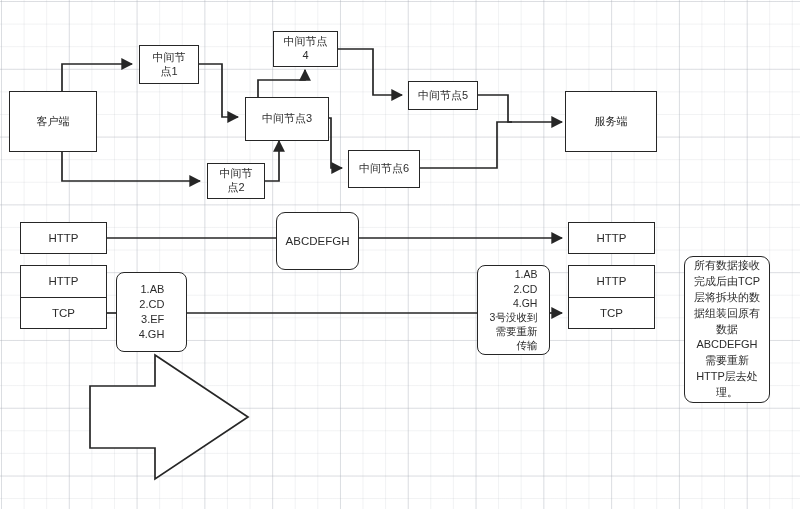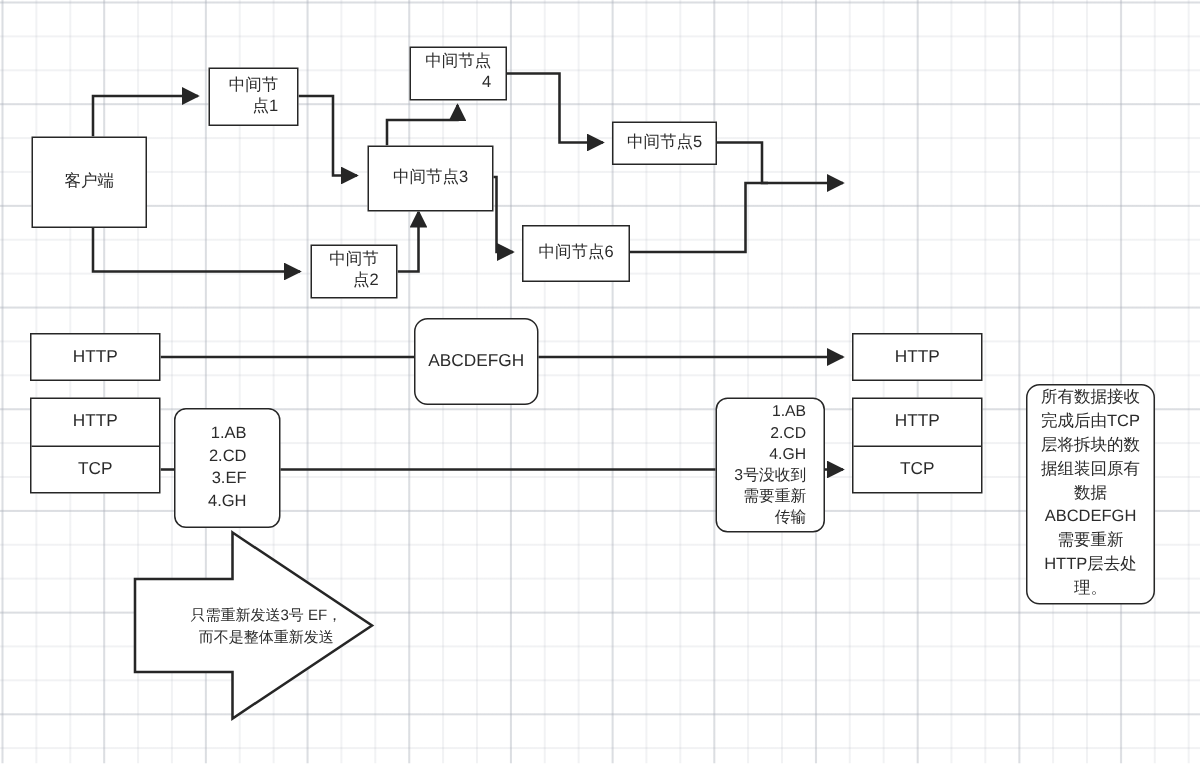--- a/index.html
+++ b/index.html
@@ -35,21 +35,21 @@
   }
   .node {
     position: absolute;
     box-sizing: border-box;
     border: 1.6px solid #262626;
     background: #ffffff;
     color: #2b2b2b;
     display: flex;
     align-items: center;
     justify-content: center;
-    text-align: right;
+    text-align: center;
     line-height: 1.25;
     font-size: 11px;
     white-space: pre-line;
     z-index: 2;
   }
   .node.rounded { border-radius: 9px; }
   .stack {
     position: absolute;
     box-sizing: border-box;
     border: 1.6px solid #262626;
@@ -154,37 +154,38 @@
       <path d="M 359 238 L 562 238"></path>
 
       <path d="M 107 313 L 116 313" marker-end="none"></path>
 
       <path d="M 187 313 L 477 313" marker-end="none"></path>
 
       <path d="M 550 313 L 562 313"></path>
     </g>
   </svg>
 
-  <div class="node" style="left:21px; top:91px; width:77px; height:61px;">客户端</div>
+  <div class="node" style="left:9px; top:91px; width:88px; height:61px;">客户端</div>
 
   <div class="node" style="left:139px; top:45px; width:60px; height:39px;">中间节
 点1</div>
 
   <div class="node" style="left:207px; top:163px; width:58px; height:36px;">中间节
 点2</div>
 
   <div class="node" style="left:245px; top:97px; width:84px; height:44px;">中间节点3</div>
 
   <div class="node" style="left:273px; top:31px; width:65px; height:36px;">中间节点
 4</div>
 
   <div class="node" style="left:408px; top:81px; width:70px; height:29px;">中间节点5</div>
 
   <div class="node" style="left:348px; top:150px; width:72px; height:38px;">中间节点6</div>
 
+  <div class="node" style="left:565px; top:91px; width:92px; height:61px;">服务端</div>
 
   <div class="node" style="left:20px; top:222px; width:87px; height:32px; font-size:11.5px;">HTTP</div>
 
   <div class="node rounded" style="left:276px; top:212px; width:83px; height:58px; font-size:11.5px;">ABCDEFGH</div>
 
   <div class="node" style="left:568px; top:222px; width:87px; height:32px; font-size:11.5px;">HTTP</div>
 
   <div class="stack" style="left:20px; top:265px; width:87px; height:64px;">
     <div class="cell">HTTP</div>
     <div class="cell">TCP</div>
@@ -214,17 +215,15 @@
 数据
 ABCDEFGH
 需要重新
 HTTP层去处
 理。</div>
 
   <div class="banner-wrap" style="left:88px; top:353px; width:162px; height:128px;">
     <svg width="162" height="128" viewBox="0 0 162 128">
       <path d="M 67 2 L 160 64 L 67 126 L 67 95 L 2 95 L 2 33 L 67 33 Z" fill="#ffffff" stroke="#262626" stroke-width="1.7" stroke-linejoin="miter"></path>
     </svg>
-    <div class="banner-text">只需重新发送3号 EF，
-而不是整体重新发送</div>
   </div>
 
 </div>
 
 </body></html>

